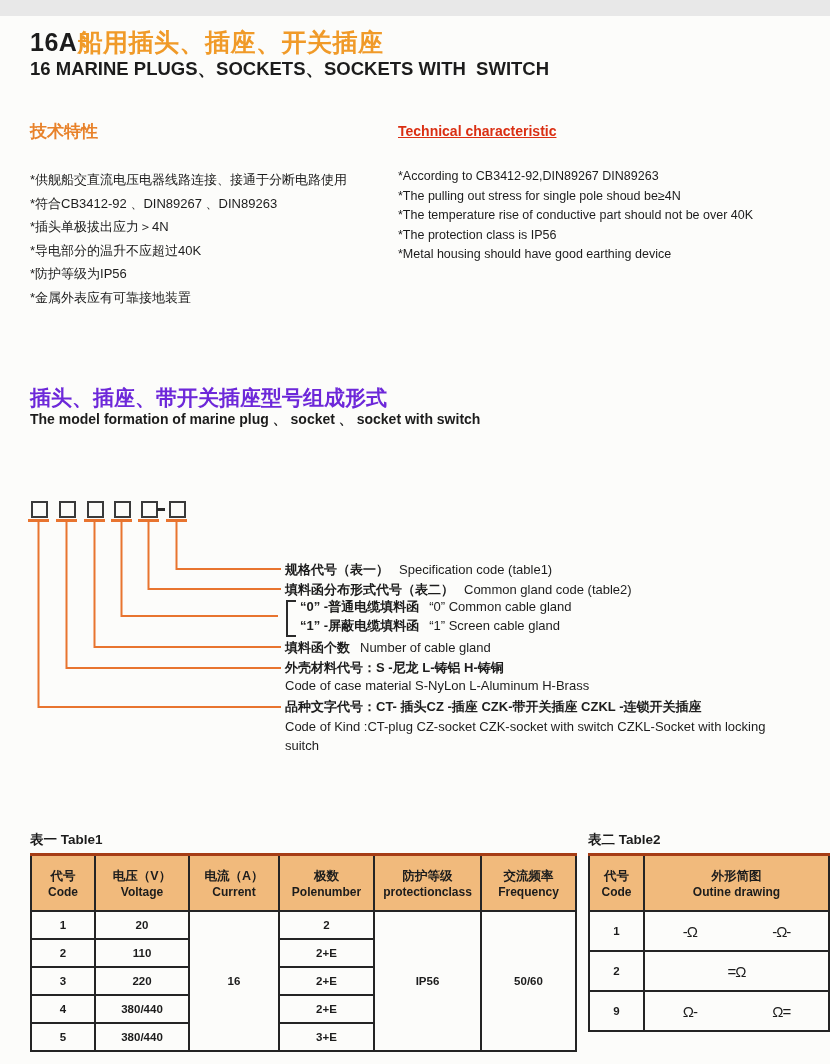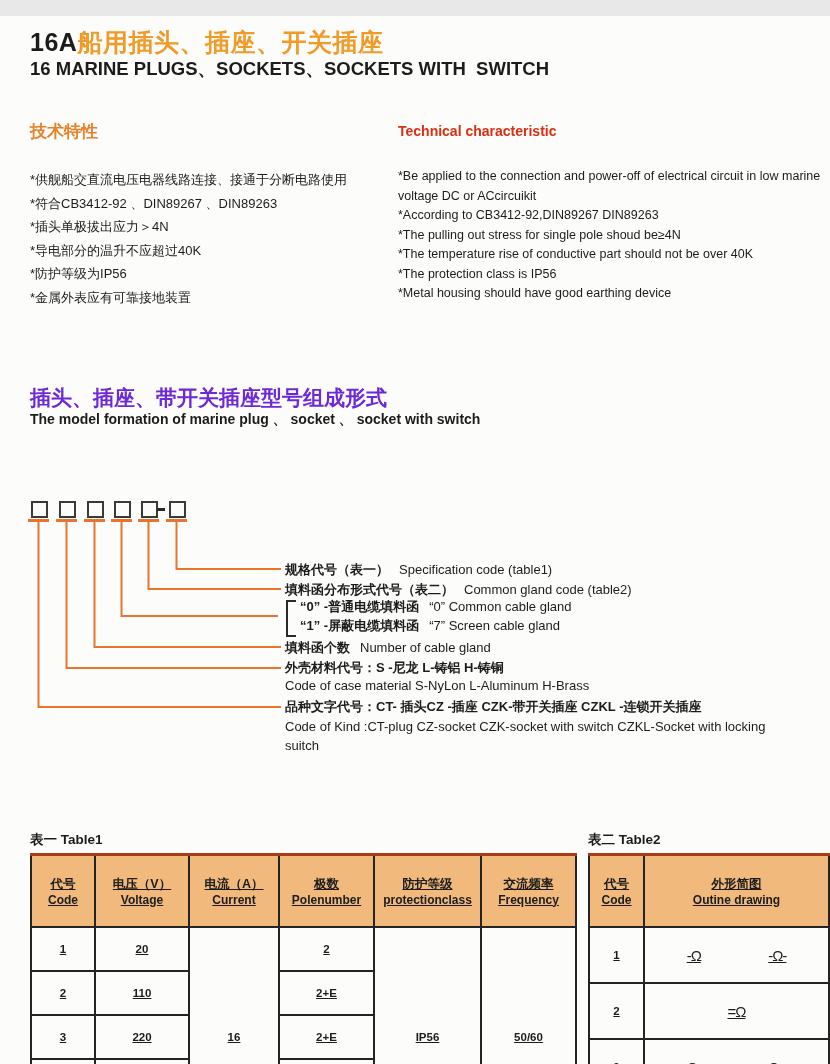--- a/index.html
+++ b/index.html
@@ -12,42 +12,42 @@
     color:#1c1c1c;
     overflow:hidden;
   }
   .abs{position:absolute;}
   
   .main-title{left:30px;top:10px;font-size:25px;font-weight:bold;letter-spacing:0.5px;white-space:nowrap;}
   .main-title .cnpart{color:#f09a28;}
   .sub-title{left:30px;top:40px;font-size:18.5px;font-weight:bold;white-space:pre;}
   
   .tech-head-cn{left:30px;top:104px;font-size:17px;font-weight:bold;color:#e8822a;}
-  .tech-head-en{left:398px;top:107px;font-size:14px;font-weight:bold;color:#da2e12;}
+  .tech-head-en{left:398px;top:107px;font-size:14px;font-weight:bold;color:#da2e12;text-decoration:underline;}
   .tech-list-cn{left:30px;top:152px;width:365px;font-size:13px;line-height:23.5px;}
   .tech-list-en{left:398px;top:151px;width:432px;font-size:12.5px;line-height:19.5px;}
   
   .model-head-cn{left:30px;top:368px;font-size:21px;font-weight:bold;color:#6d28d9;white-space:nowrap;}
   .model-head-en{left:30px;top:395px;font-size:14px;font-weight:bold;white-space:nowrap;}
   
   .code-box{position:absolute;top:485px;width:13px;height:13px;border:2px solid #3a3a3a;background:#fcfcfa;}
   .code-underline{position:absolute;top:503px;width:21px;height:3px;background:#e8742f;}
   .code-dash{position:absolute;top:492px;left:157px;width:8px;height:3px;background:#2a2a2a;}
   
   .drow{position:absolute;font-size:13px;white-space:nowrap;}
   .drow .cn{font-weight:bold;}
   .drow .en{font-weight:normal;margin-left:10px;}
   .bracket{position:absolute;left:286px;top:584px;width:8px;height:33px;
     border-left:2px solid #2a2a2a;border-top:2px solid #2a2a2a;border-bottom:2px solid #2a2a2a;}
   .wrapped{white-space:normal;line-height:19px;}
   
   .tbl-caption{font-size:13.5px;font-weight:bold;}
   table.dtable{border-collapse:collapse;table-layout:fixed;}
   table.dtable th, table.dtable td{
-    border:2px solid #242424;text-align:center;vertical-align:middle;padding:8px;text-decoration:underline;}
+    border:2px solid #242424;text-align:center;vertical-align:middle;padding:0;}
   table.dtable th{
     background:#f1ba7c;font-size:12.5px;font-weight:bold;height:54px;
     border-top:3px solid #a63d16;}
   table.dtable th .en{font-size:12px;}
   table.dtable td{font-size:11.5px;font-weight:bold;height:26px;background:#fcfcfa;}
   #table2 td{height:38px;}
   .glyph-cell{display:flex;justify-content:space-around;align-items:center;}
   .glyph{font-size:15px;font-weight:normal;letter-spacing:-1px;}
   svg.lines{position:absolute;left:0;top:0;pointer-events:none;}
 </style>
@@ -64,21 +64,20 @@
     <div>*供舰船交直流电压电器线路连接、接通于分断电路使用</div>
     <div>*符合CB3412-92 、DIN89267 、DIN89263</div>
     <div>*插头单极拔出应力＞4N</div>
     <div>*导电部分的温升不应超过40K</div>
     <div>*防护等级为IP56</div>
     <div>*金属外表应有可靠接地装置</div>
   </div>
 
   <div class="abs tech-head-en">Technical characteristic</div>
   <div class="abs tech-list-en">
-    <div>*Be applied to the connection and power-off of electrical circuit in low marine voltage DC or ACcircuikit</div>
     <div>*According to CB3412-92,DIN89267 DIN89263</div>
     <div>*The pulling out stress for single pole shoud be≥4N</div>
     <div>*The temperature rise of conductive part should not be over 40K</div>
     <div>*The protection class is IP56</div>
     <div>*Metal housing should have good earthing device</div>
   </div>
 
   <div class="abs model-head-cn">插头、插座、带开关插座型号组成形式</div>
   <div class="abs model-head-en">The model formation of marine plug 、 socket 、 socket with switch</div>
 
@@ -111,21 +110,21 @@
     <span class="cn">规格代号（表一）</span><span class="en">Specification code (table1)</span>
   </div>
   <div class="drow" style="left:285px;top:565px">
     <span class="cn">填料函分布形式代号（表二）</span><span class="en">Common gland code (table2)</span>
   </div>
   <div class="bracket"></div>
   <div class="drow" style="left:300px;top:582px">
     <span class="cn">“0” -普通电缆填料函</span><span class="en">“0” Common cable gland</span>
   </div>
   <div class="drow" style="left:300px;top:601px">
-    <span class="cn">“1” -屏蔽电缆填料函</span><span class="en">“7” Screen cable gland</span>
+    <span class="cn">“1” -屏蔽电缆填料函</span><span class="en">“1” Screen cable gland</span>
   </div>
   <div class="drow" style="left:285px;top:623px">
     <span class="cn">填料函个数</span><span class="en">Number of cable gland</span>
   </div>
   <div class="drow" style="left:285px;top:643px">
     <span class="cn">外壳材料代号：S -尼龙 L-铸铝 H-铸铜</span>
   </div>
   <div class="drow" style="left:285px;top:662px">
     <span>Code of case material S-NyLon L-Aluminum H-Brass</span>
   </div>

